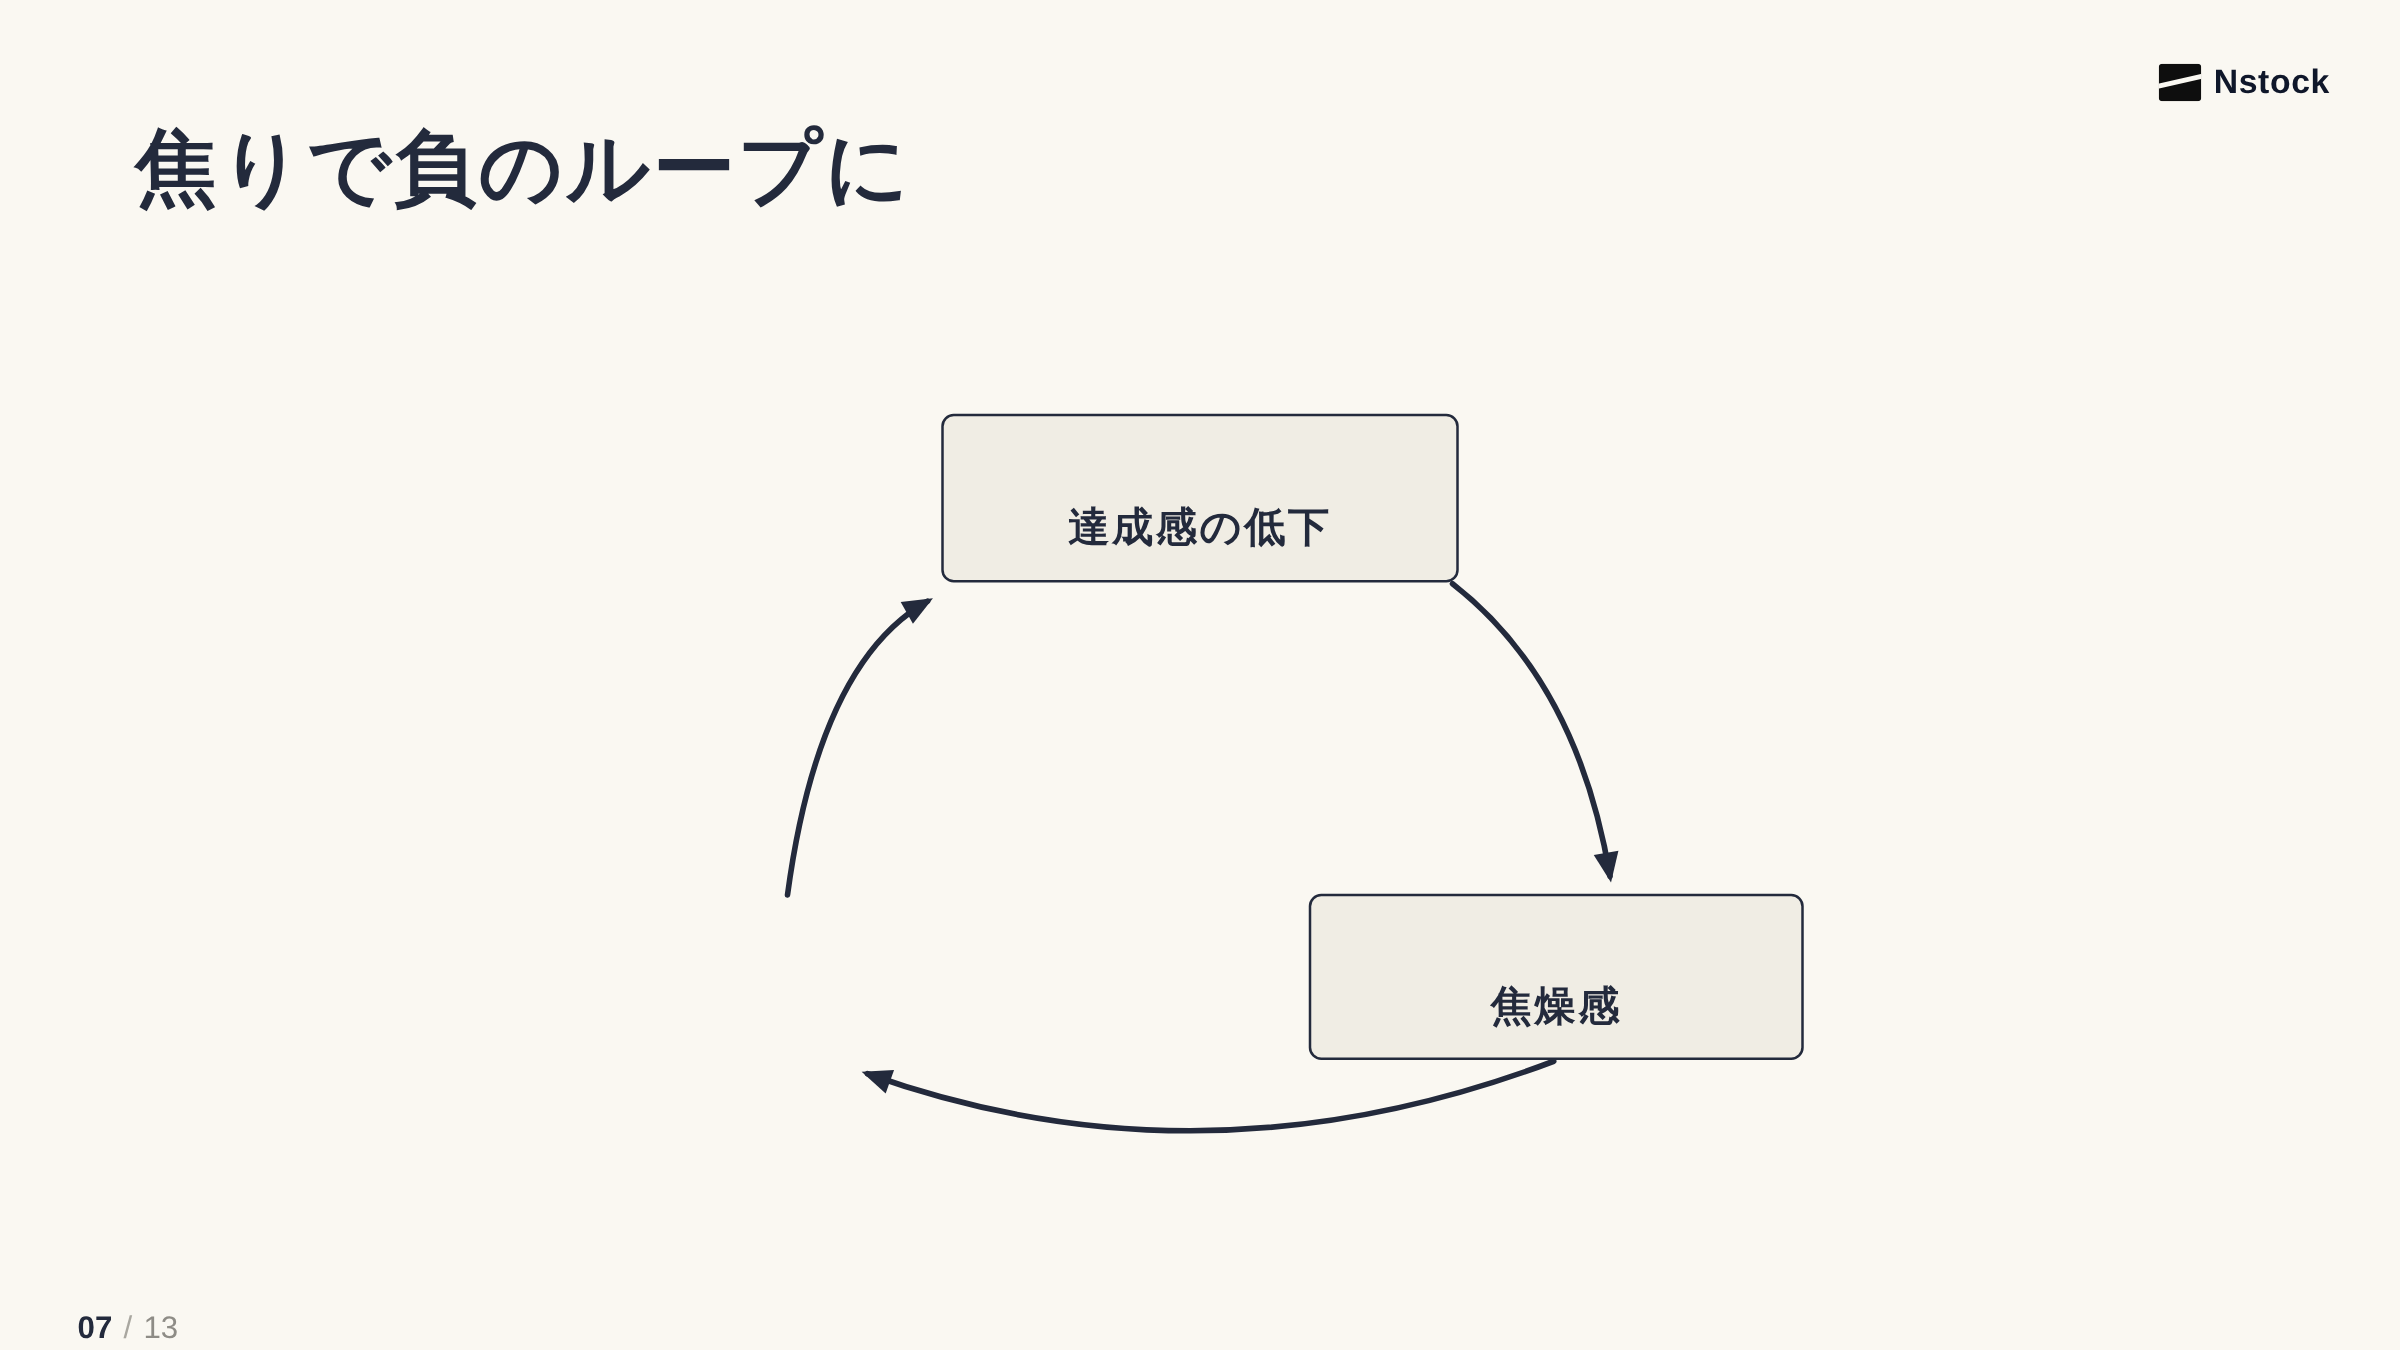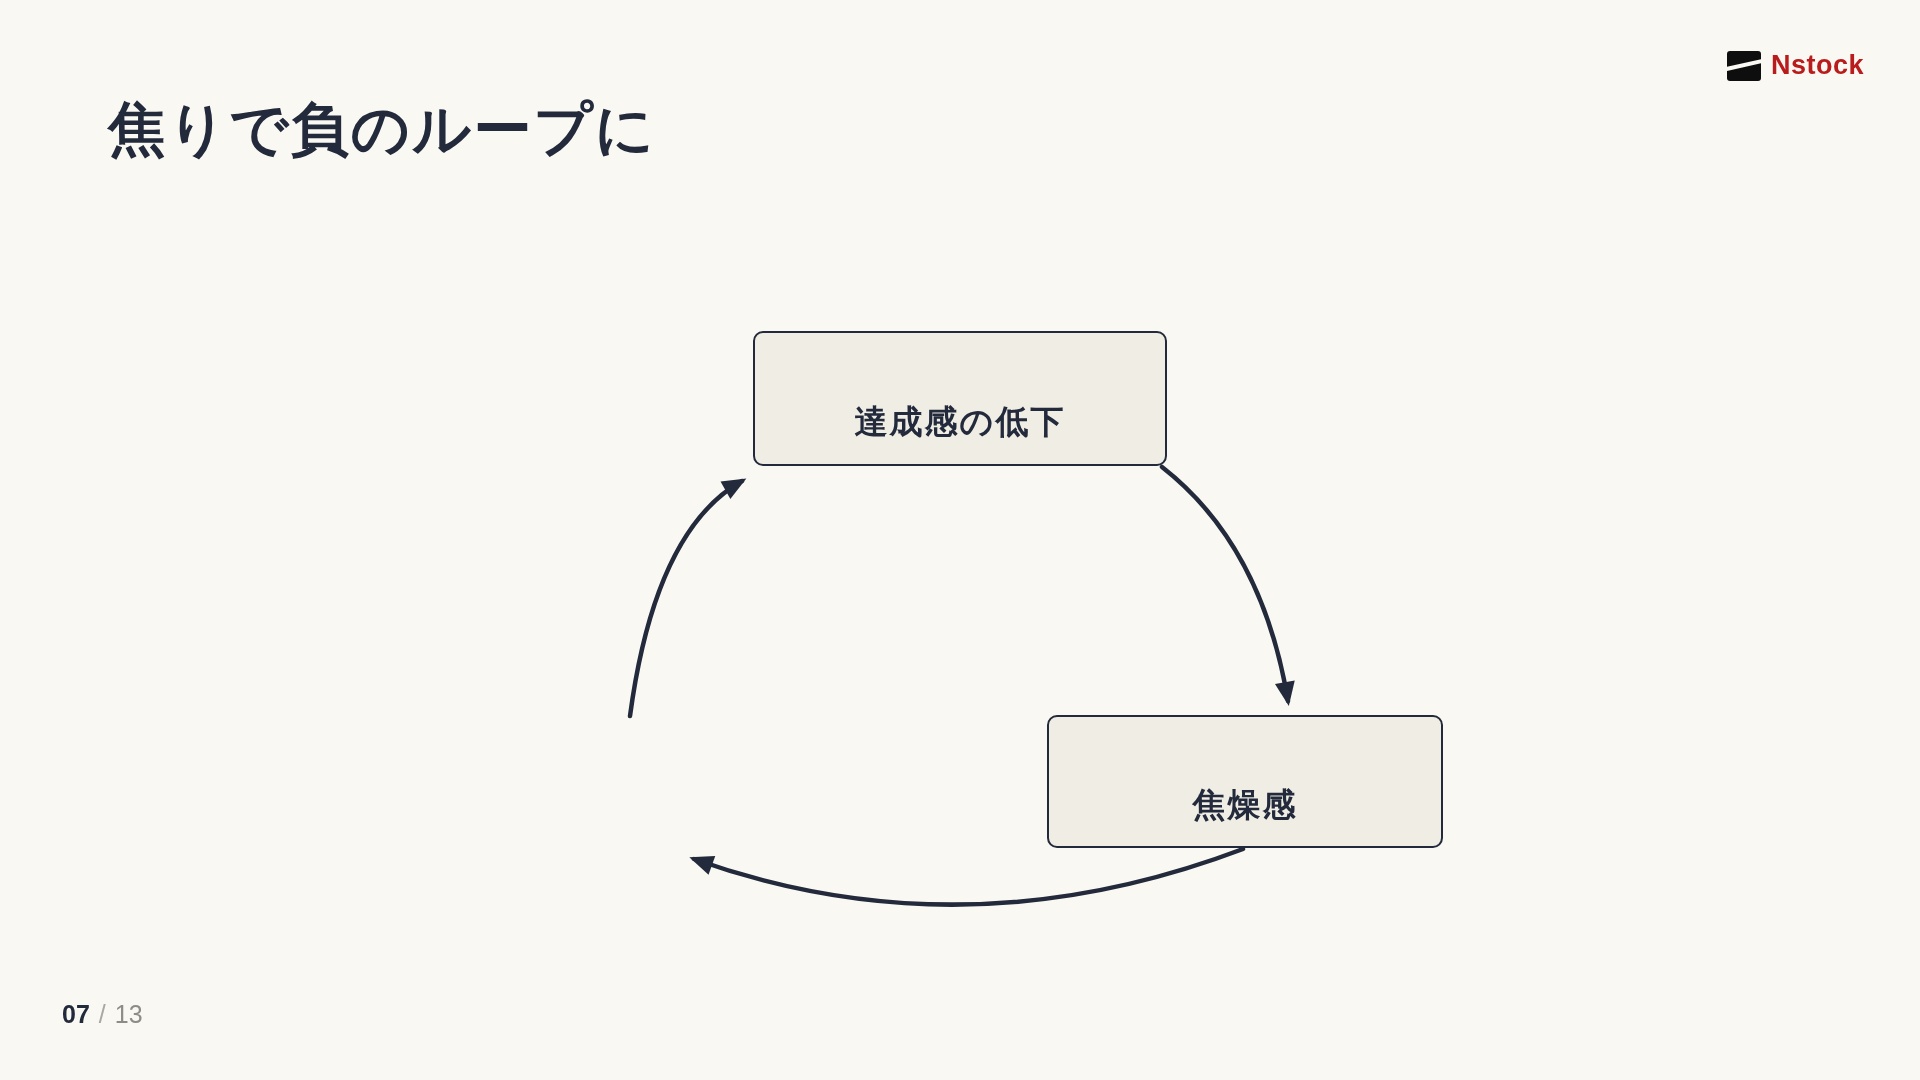--- a/index.html
+++ b/index.html
@@ -20,33 +20,32 @@
     position: absolute;
     top: 50px; right: 56px;
     display: flex;
     align-items: center;
     gap: 10px;
   }
   .logo-text {
     font-size: 27px;
     font-weight: 700;
     letter-spacing: 0.5px;
-    color: #b91c1c;
+    color: #0f172a;
   }
 
   
   .title {
     position: absolute;
     left: 108px; top: 92px;
-    font-size: 58px;
+    font-size: 66px;
     line-height: 1.3;
     font-weight: 800;
     letter-spacing: 2px;
     color: #232A3C;
-    font-family: Liberation Serif, serif;
   }
 
   
   .diagram {
     position: absolute;
     inset: 0;
   }
   .arrows {
     position: absolute;
     inset: 0;
@@ -74,21 +73,21 @@
 
   
   .footer {
     position: absolute;
     left: 62px; top: 1000px;
     font-size: 25px;
     display: flex;
     align-items: baseline;
     gap: 9px;
   }
-  .page-current { font-weight: 700; color: #232A3C; }
+  .page-current { font-weight: 700; color: #232A3C; margin-top: 48px; }
   .page-sep     { font-weight: 400; color: #A9A7A0; }
   .page-total   { font-weight: 400; color: #8E8C86; }
 </style>
 </head>
 <body>
 
 <div class="slide">
 
   <div class="logo">
     <svg width="34" height="30" viewBox="0 0 34 30">

